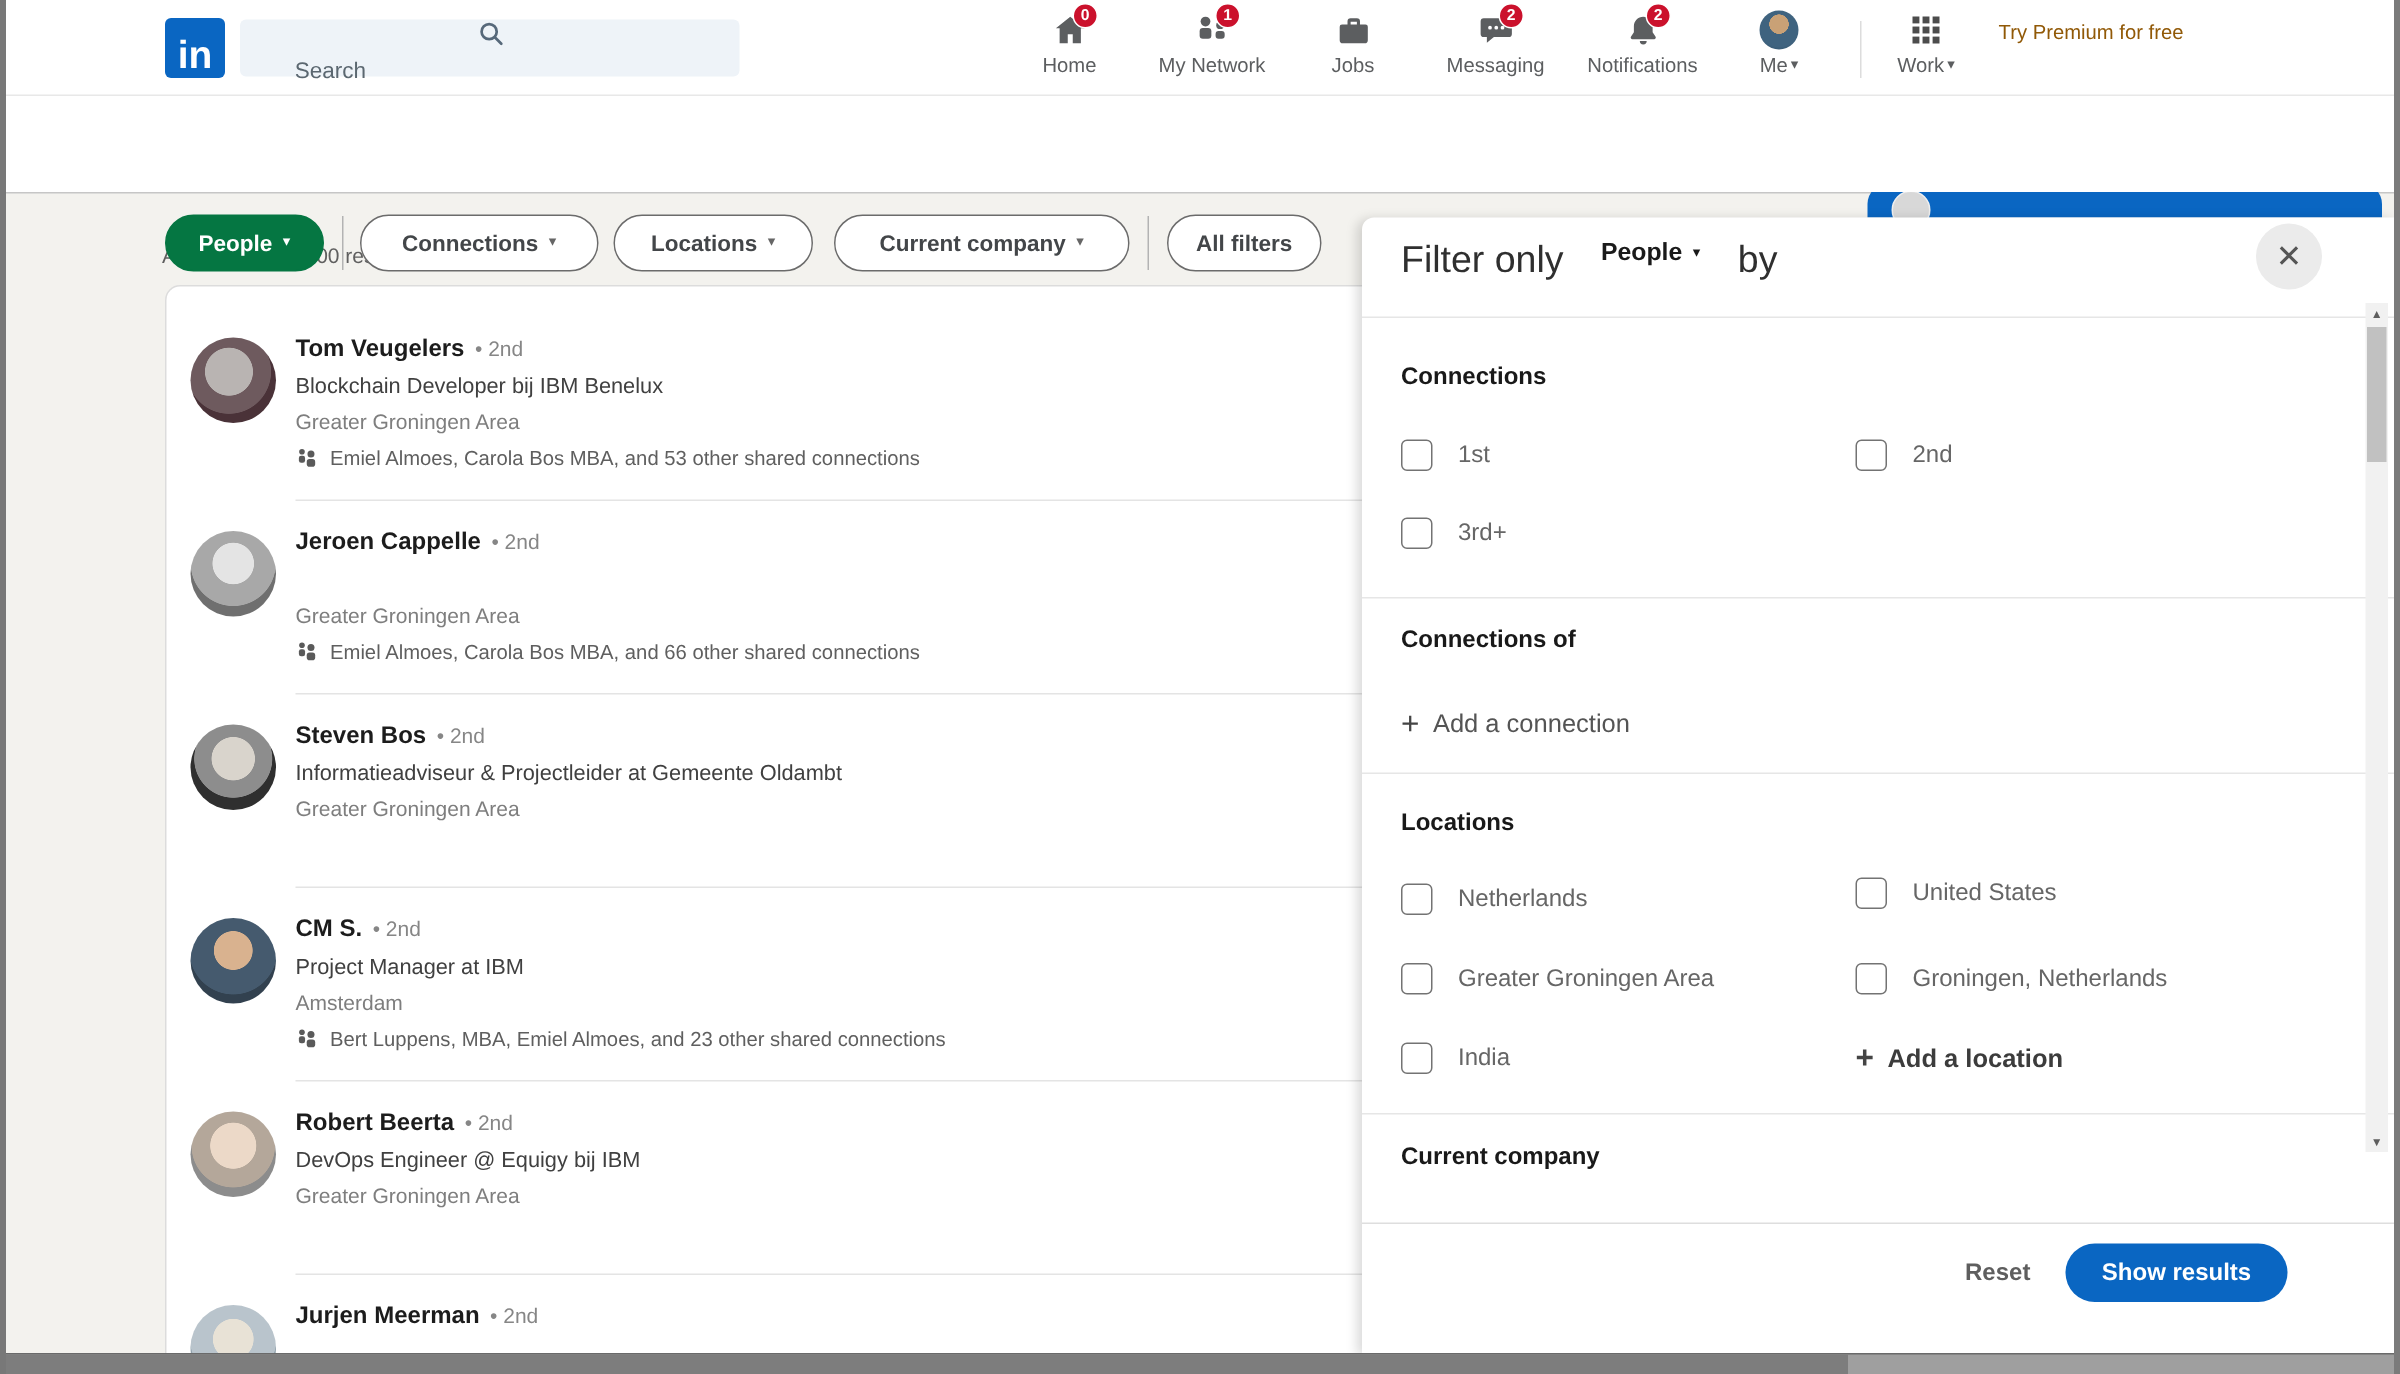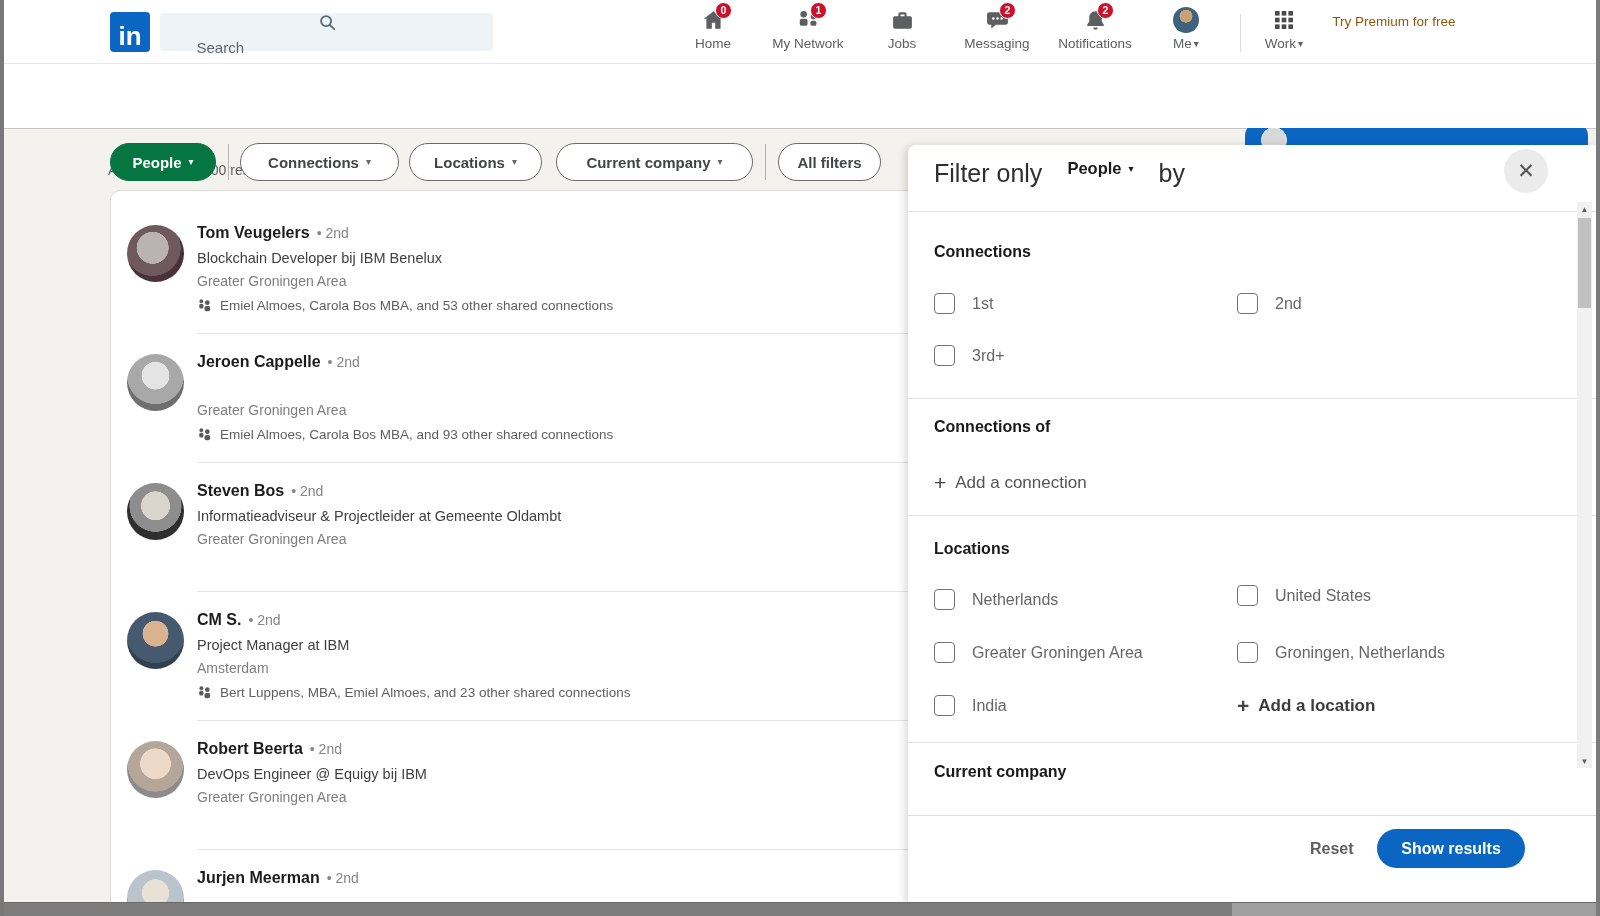--- a/index.html
+++ b/index.html
@@ -252,21 +252,21 @@
       <div class="ploc">Greater Groningen Area</div>
       <div class="pshared">
           <span>
             <svg width="15" height="15" viewBox="0 0 16 16" fill="#5a5a5a">
               <circle cx="4.6" cy="3.4" r="2"></circle>
               <rect x="2.4" y="6.2" width="4.4" height="5" rx="1.6"></rect>
               <circle cx="11" cy="5" r="2.5"></circle>
               <rect x="8" y="8.5" width="6" height="5.6" rx="2"></rect>
             </svg>
           </span>
-          <span>Emiel Almoes, Carola Bos MBA, and 93 other shared connections</span>
+          <span>Emiel Almoes, Carola Bos MBA, and 66 other shared connections</span>
         </div>
       <div class="rowline"></div>
     </div>
 
     <div class="prow" style="top:286px;">
       <div class="pavatar av2"></div>
       <div class="nameline">
           <span class="pname">Steven Bos</span>
           <span class="pdeg">• 2nd</span>
         </div>

